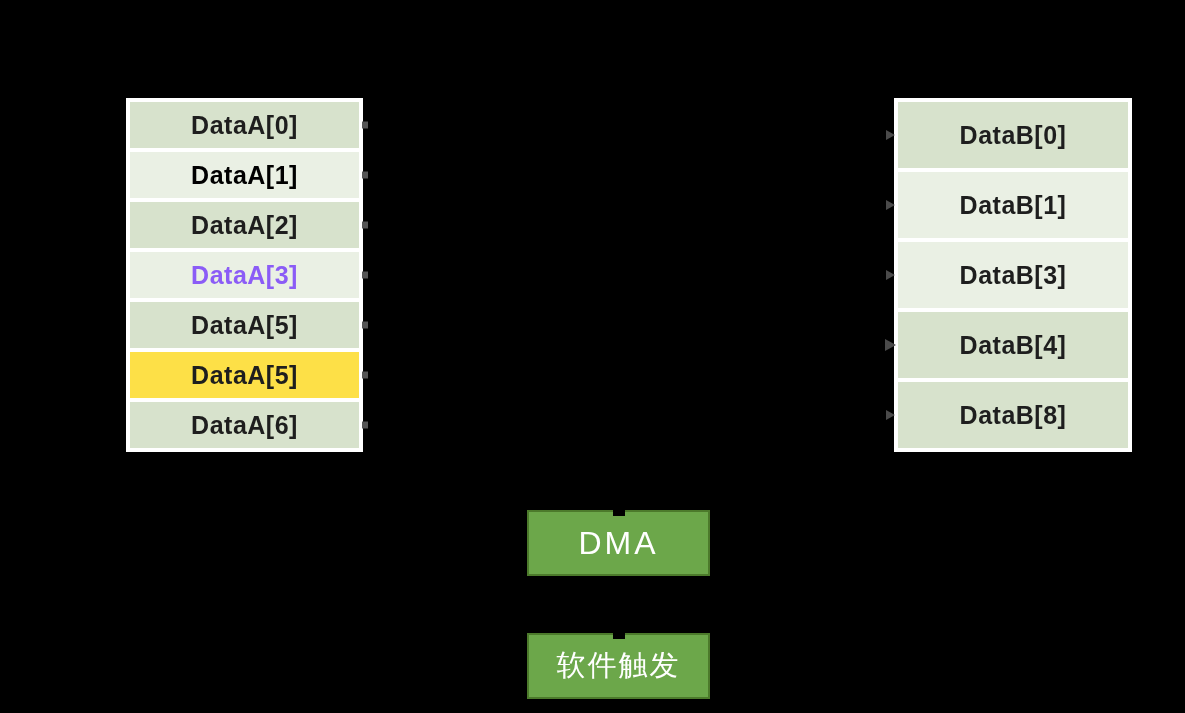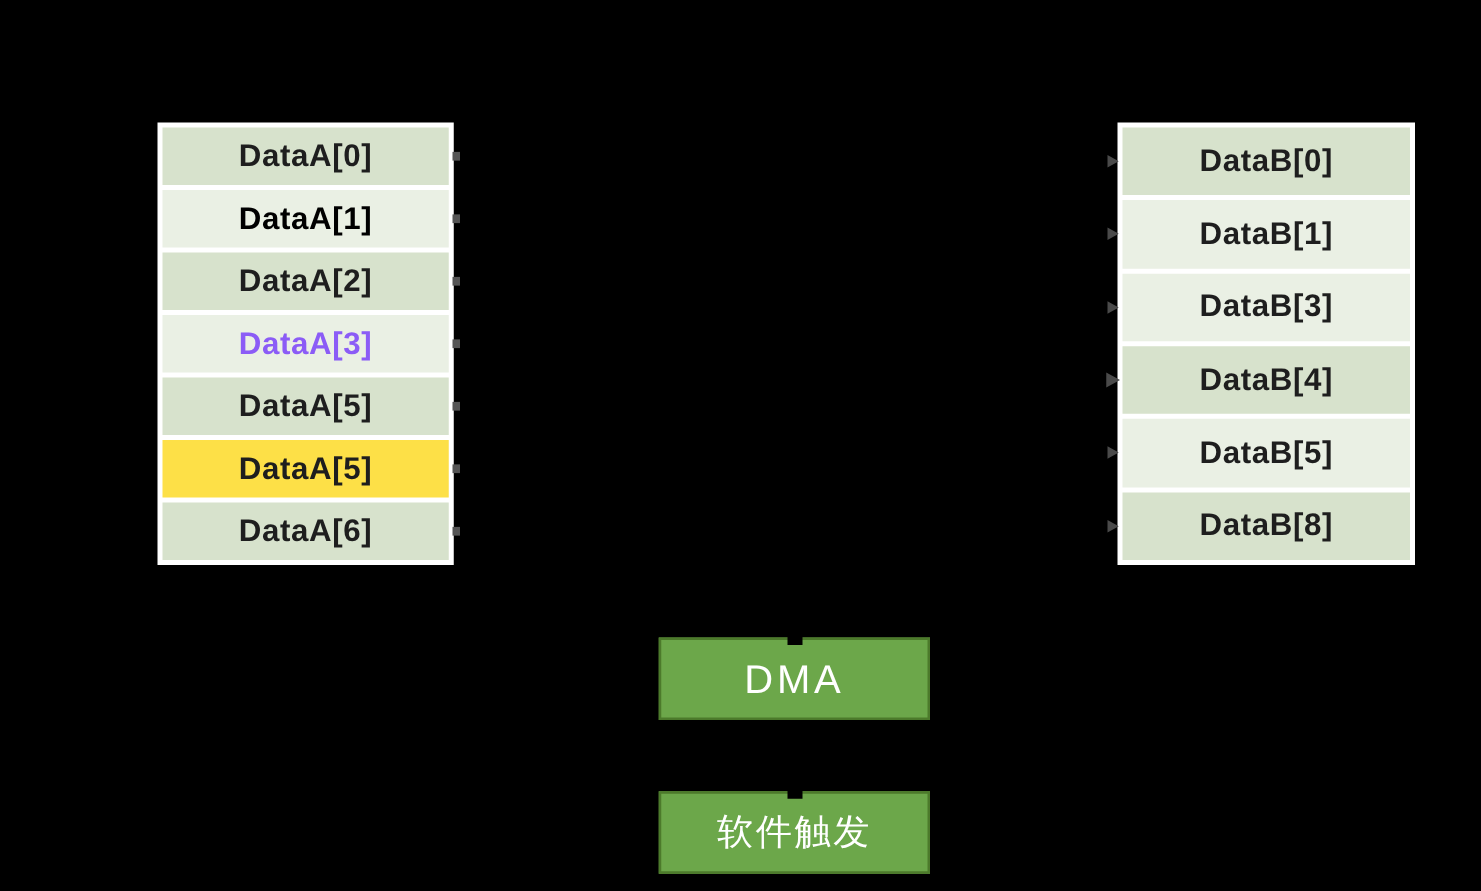--- a/index.html
+++ b/index.html
@@ -43,21 +43,21 @@
     border-top:5px solid transparent;
     border-bottom:5px solid transparent;
     border-left:9px solid #4a4a4a;
   }
   .arrowhead.big{
     border-top-width:6px;border-bottom-width:6px;border-left-width:11px;
     left:-13px;
   }
   
   .green-box{
-    position:absolute;left:491px;width:217px;height:66px;
+    position:absolute;left:491px;width:183px;height:66px;
     box-sizing:border-box;
     display:flex;align-items:center;justify-content:center;
     color:#ffffff;
   }
   .green-box .notch{
     position:absolute;top:-4px;left:50%;
     transform:translateX(-50%);
     width:12px;height:8px;background:#000000;
   }
   .box-dma{top:510px;font-size:32px;font-weight:300;letter-spacing:3px;}
@@ -116,24 +116,20 @@
         <span class="arrowhead"></span>
       </div>
       <div class="mem-row light" style="background: rgb(234, 240, 228); color: rgb(30, 30, 30);">
         <span>DataB[3]</span>
         <span class="arrowhead"></span>
       </div>
       <div class="mem-row dark" style="background: rgb(215, 226, 204); color: rgb(30, 30, 30);">
         <span>DataB[4]</span>
         <span class="arrowhead big"></span>
       </div>
-      <div class="mem-row light" style="background: rgb(234, 240, 228); color: rgb(30, 30, 30);">
-        <span>DataB[5]</span>
-        <span class="arrowhead"></span>
-      </div>
       <div class="mem-row dark" style="background: rgb(215, 226, 204); color: rgb(30, 30, 30);">
         <span>DataB[8]</span>
         <span class="arrowhead"></span>
       </div>
     </div>
 
   <div class="green-box box-dma" id="dmaBox" style="background: rgb(108, 167, 74); border: 2px solid rgb(76, 122, 43); color: rgb(255, 255, 255);">
     <span>DMA</span>
     <span class="notch"></span>
   </div>

